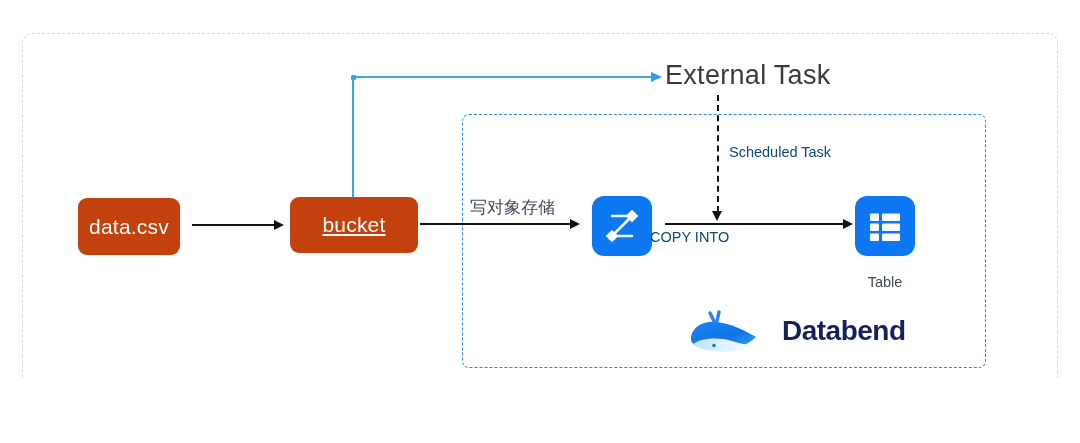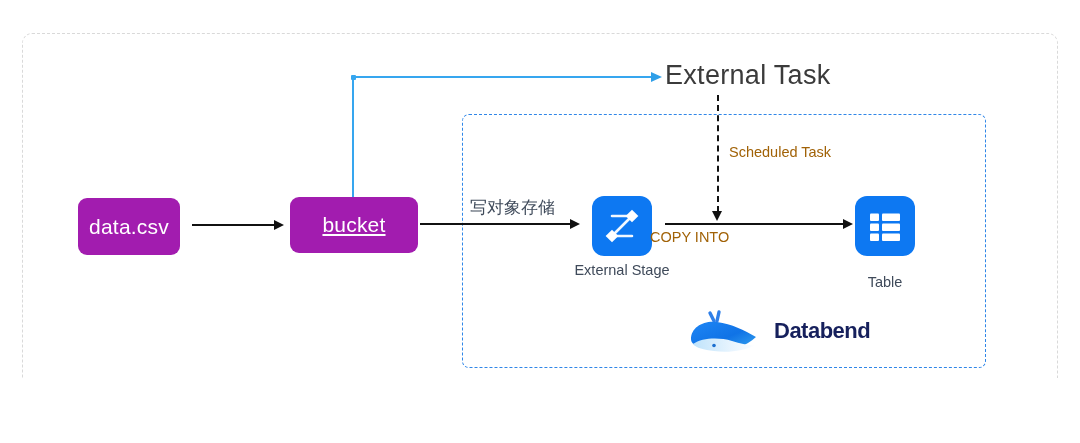--- a/index.html
+++ b/index.html
@@ -36,21 +36,21 @@
     top: 114px;
     width: 524px;
     height: 254px;
     border: 1.6px dashed #2f86e8;
     border-radius: 7px;
     box-sizing: border-box;
   }
 
   
   .node-box {
-    background: #a21caf;
+    background: #c2410c;
     border-radius: 9px;
     display: flex;
     align-items: center;
     justify-content: center;
     color: #ffffff;
     font-size: 21px;
     letter-spacing: 0.2px;
   }
   #node-datacsv { left: 78px;  top: 198px; width: 102px; height: 57px; }
   #node-bucket  { left: 290px; top: 197px; width: 128px; height: 56px; text-decoration: underline; }
@@ -80,21 +80,21 @@
     top: 60px;
     font-size: 27px;
     color: #3b3b3b;
     white-space: nowrap;
     letter-spacing: 0.3px;
   }
 
   
   .edge-label {
     font-size: 14.5px;
-    color: #a16207;
+    color: #0c4a6e;
     white-space: nowrap;
   }
   #label-write-object  { left: 470px; top: 196px; font-size: 17px; color: #3f4a5a; }
   #label-copy-into     { left: 650px; top: 229px; }
   #label-scheduled     { left: 729px; top: 144px; }
 
   
   .line-h {
     height: 2px;
     background: #111111;
@@ -165,25 +165,25 @@
   
   #databend-logo {
     left: 684px;
     top: 303px;
     width: 280px;
     height: 56px;
     display: flex;
     align-items: center;
   }
   #databend-wordmark {
-    font-size: 22px;
+    font-size: 28px;
     color: #16205c;
     font-weight: bold;
     letter-spacing: -0.5px;
-    margin-left: 8px;
+    margin-left: 16px;
   }
 </style>
 </head>
 <body>
 
 <div id="canvas">
 
   <div class="abs" id="outer-frame"></div>
 
   <div class="abs" id="databend-frame"></div>
@@ -214,21 +214,20 @@
   <div class="abs arrowhead-right" id="arrow-bucket-to-stage"></div>
   <div class="abs edge-label" id="label-write-object">写对象存储</div>
 
   <div class="abs icon-tile" id="icon-external-stage">
     <svg width="60" height="60" viewBox="0 0 60 60" aria-hidden="true">
       <path d="M20 20 H40 L20 40 H40" fill="none" stroke="#ffffff" stroke-width="2.6" stroke-linecap="round" stroke-linejoin="round" opacity="0.95"></path>
       <rect x="35.5" y="15.5" width="9" height="9" fill="#ffffff" transform="rotate(45 40 20)"></rect>
       <rect x="15.5" y="35.5" width="9" height="9" fill="#ffffff" transform="rotate(45 20 40)"></rect>
     </svg>
   </div>
-  <div class="abs icon-caption" id="caption-external-stage">External Stage</div>
 
   <div class="abs line-h" id="edge-stage-to-table"></div>
   <div class="abs arrowhead-right" id="arrow-stage-to-table"></div>
   <div class="abs edge-label" id="label-copy-into">COPY INTO</div>
 
   <div class="abs icon-tile" id="icon-table">
     <svg width="60" height="60" viewBox="0 0 60 60" aria-hidden="true">
       <rect x="15" y="17.5" width="9" height="7.5" fill="#ffffff" rx="1"></rect>
       <rect x="27" y="17.5" width="18" height="7.5" fill="#ffffff" rx="1"></rect>
       <rect x="15" y="27.5" width="9" height="7.5" fill="#ffffff" rx="1"></rect>

